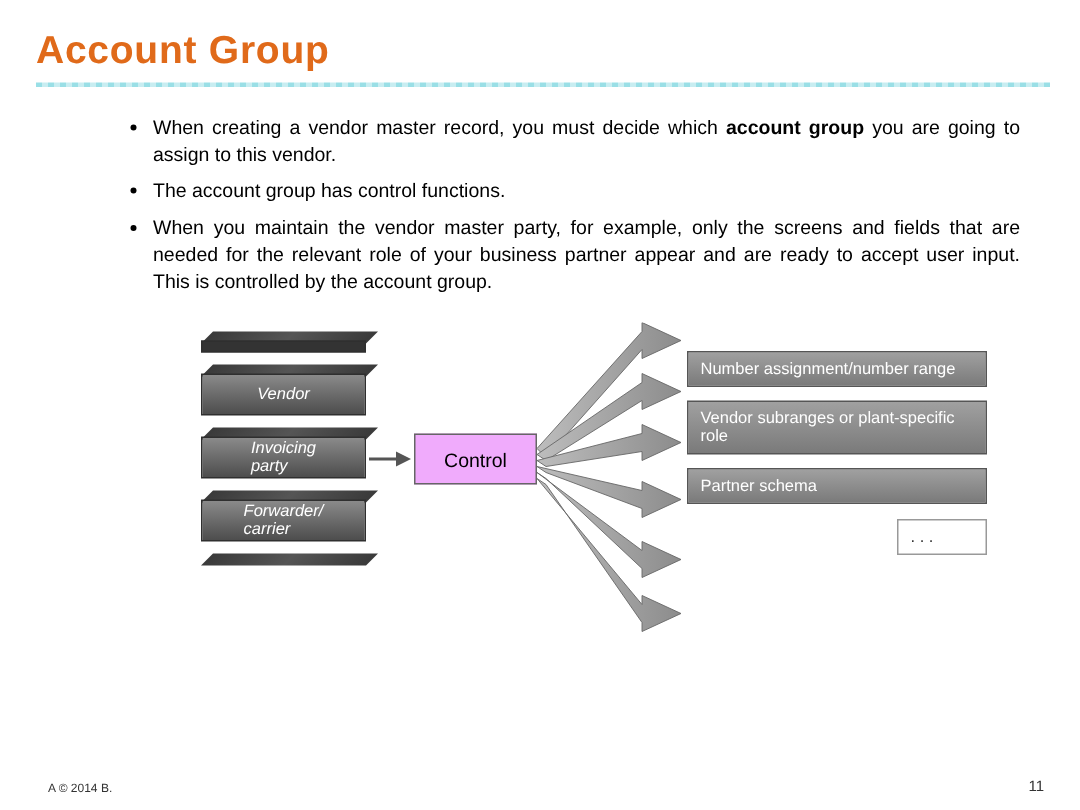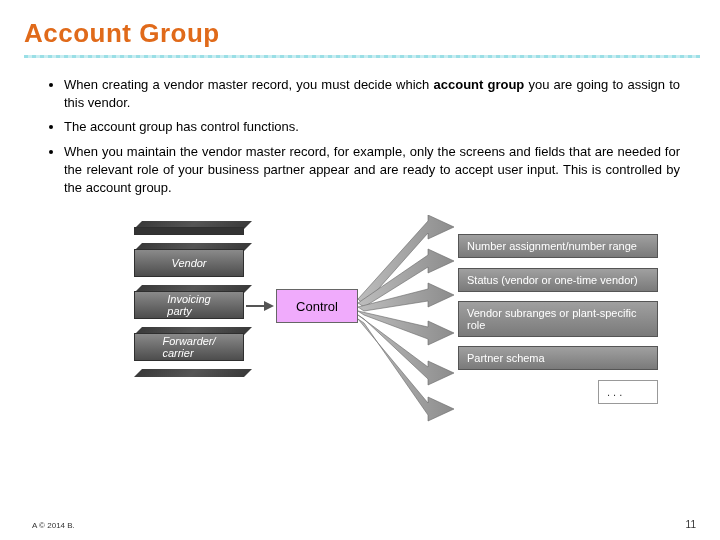--- a/index.html
+++ b/index.html
@@ -1,21 +1,21 @@
 <!DOCTYPE html>
 <html><head>
 <meta charset="utf-8">
 <style>
   * { box-sizing: border-box; margin: 0; padding: 0; }
   html, body { width: 720px; height: 540px; font-family: Arial, Helvetica, sans-serif; background: #fff; color: #000; }
   .slide { width: 720px; height: 540px; position: relative; padding: 18px 20px 0 24px; }
   .title { color: #e06a1a; font-size: 26px; font-weight: bold; margin-bottom: 6px; letter-spacing: 0.5px; }
   .divider { height: 3px; width: 100%; background: repeating-linear-gradient(90deg,#9adfe6 0 4px,#c8edf1 4px 8px); margin-bottom: 18px; }
   .bullets { padding: 0 20px 0 40px; font-size: 13px; line-height: 1.4; }
-  .bullets li { list-style: disc; margin-bottom: 6px; text-align: justify; }
+  .bullets li { list-style: disc; margin-bottom: 6px; text-align: justify; margin-left: 38px; }
   .bullets li strong { font-weight: bold; }
   .diagram { position: relative; margin: 18px 0 0 110px; width: 520px; height: 220px; }
   .stack { position: absolute; left: 0; top: 6px; width: 110px; }
   .stack3d { position: relative; width: 110px; height: 36px; margin-bottom: 6px; }
   .stack3d .top { position: absolute; left: 0; top: 0; width: 110px; height: 8px; background: linear-gradient(90deg,#3a3a3a,#555,#3a3a3a); transform: skewX(-45deg); transform-origin: bottom left; }
   .stack3d .front { position: absolute; left: 0; top: 6px; width: 110px; height: 28px; background: linear-gradient(180deg,#8a8a8a 0%, #6b6b6b 50%, #4d4d4d 100%); color: #fff; font-size: 11px; display: flex; align-items: center; justify-content: center; border: 1px solid #2f2f2f; font-style: italic; }
   .stack3d.top-plate .front { height: 8px; background: #333; }
   .stack3d.top-plate { height: 16px; }
   .control-box { position: absolute; left: 142px; top: 74px; width: 82px; height: 34px; background: #f0abfc; border: 1px solid #666; display: flex; align-items: center; justify-content: center; font-size: 13px; }
   .arrow-in { position: absolute; left: 112px; top: 86px; width: 30px; height: 10px; }
@@ -34,21 +34,21 @@
 
 <div class="slide">
   <div class="title">Account Group</div>
   <div class="divider"></div>
 
   <ul class="bullets">
     <li>
       <span>When creating a vendor master record, you must decide which </span><strong>account group</strong><span> you are going to assign to this vendor.</span>
     </li>
     <li>The account group has control functions.</li>
-    <li>When you maintain the vendor master record, for example, only the screens and fields that are needed for the relevant role of your business partner appear and are ready to accept user input. This is controlled by the account group.</li>
+    <li>When you maintain the vendor master party, for example, only the screens and fields that are needed for the relevant role of your business partner appear and are ready to accept user input. This is controlled by the account group.</li>
   </ul>
 
   <div class="diagram">
     <div class="stack">
       <div class="stack3d top-plate">
           <div class="top"></div>
           <div class="front"></div>
         </div>
       <div class="stack3d">
           <div class="top"></div>
@@ -83,23 +83,20 @@
         <polygon points="0,84 70,6 70,0 96,12 70,24 70,18 6,90" fill="url(#ag)" stroke="#666" stroke-width="0.6"></polygon>
         <polygon points="0,88 70,40 70,34 96,46 70,58 70,52 6,92" fill="url(#ag)" stroke="#666" stroke-width="0.6"></polygon>
         <polygon points="0,92 70,74 70,68 96,80 70,92 70,86 6,96" fill="url(#ag)" stroke="#666" stroke-width="0.6"></polygon>
         <polygon points="0,96 70,112 70,106 96,118 70,130 70,124 6,100" fill="url(#ag)" stroke="#666" stroke-width="0.6"></polygon>
         <polygon points="0,100 70,152 70,146 96,158 70,170 70,164 6,104" fill="url(#ag)" stroke="#666" stroke-width="0.6"></polygon>
         <polygon points="0,104 70,188 70,182 96,194 70,206 70,200 6,108" fill="url(#ag)" stroke="#666" stroke-width="0.6"></polygon>
       </svg>
       <div class="fan-row">
           <div class="fan-label">Number assignment/number range</div>
         </div>
-      <div class="fan-row">
-          <div class="fan-label">Status (vendor or one-time vendor)</div>
-        </div>
       <div class="fan-row fan-tall">
           <div class="fan-label" style="height:36px">Vendor subranges or plant-specific role</div>
         </div>
       <div class="fan-row">
           <div class="fan-label">Partner schema</div>
         </div>
       <div class="fan-row">
           <div class="fan-label" style="background:#fff;color:#333;border:1px solid #999;width:60px">. . .</div>
         </div>
     </div>

